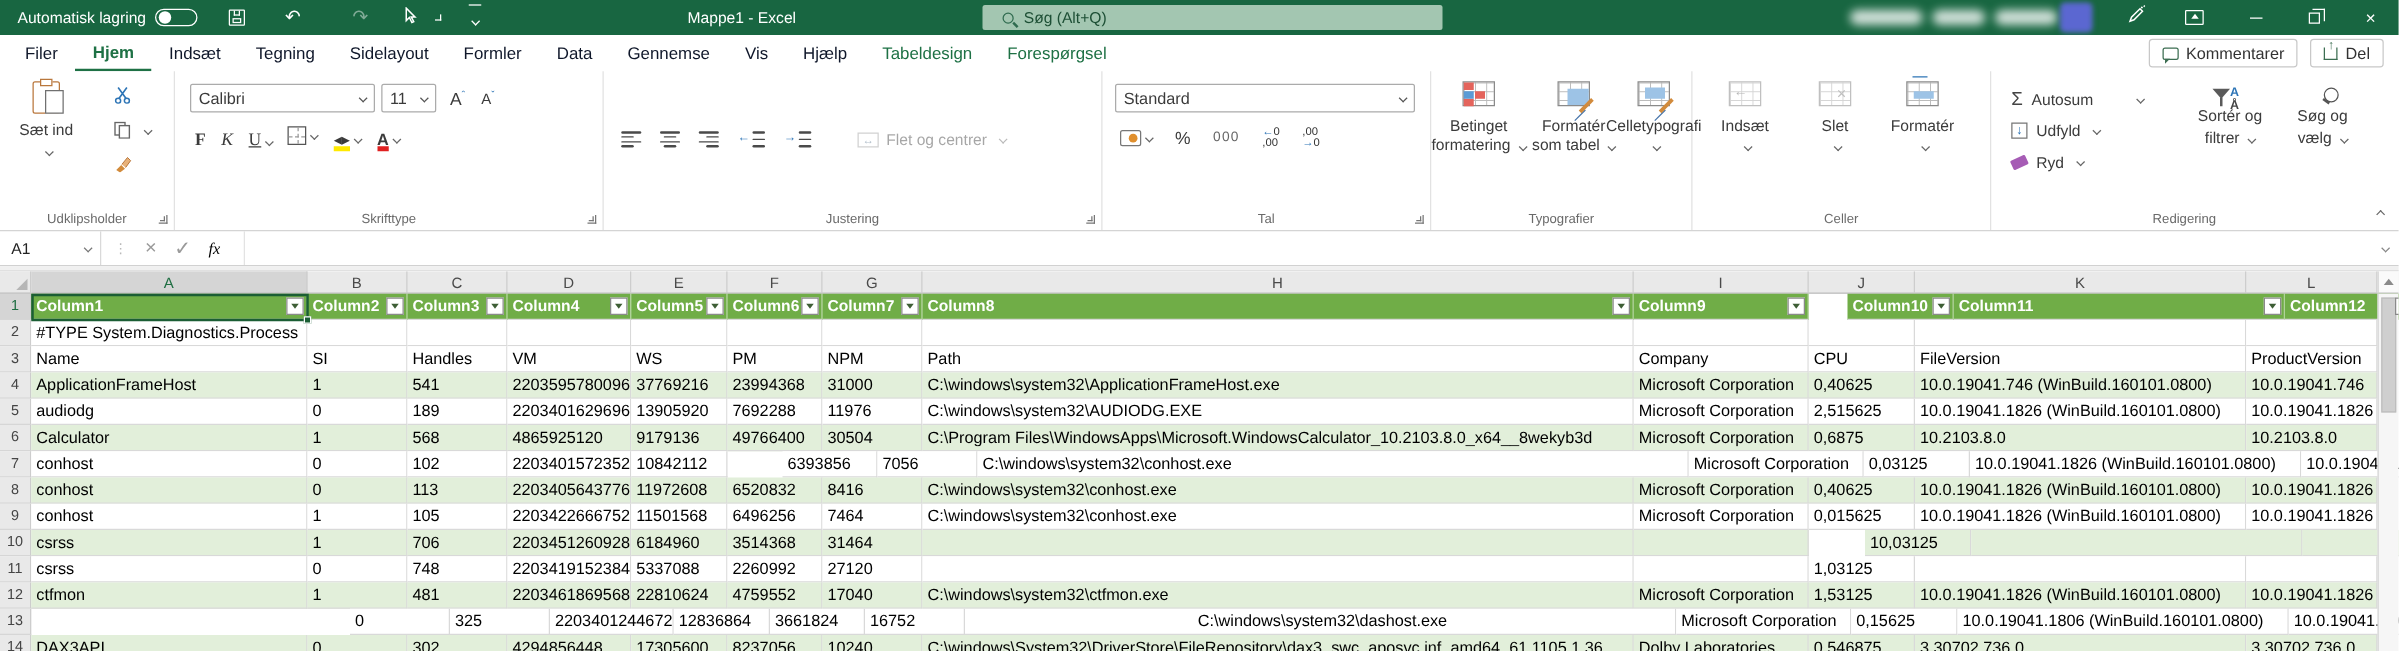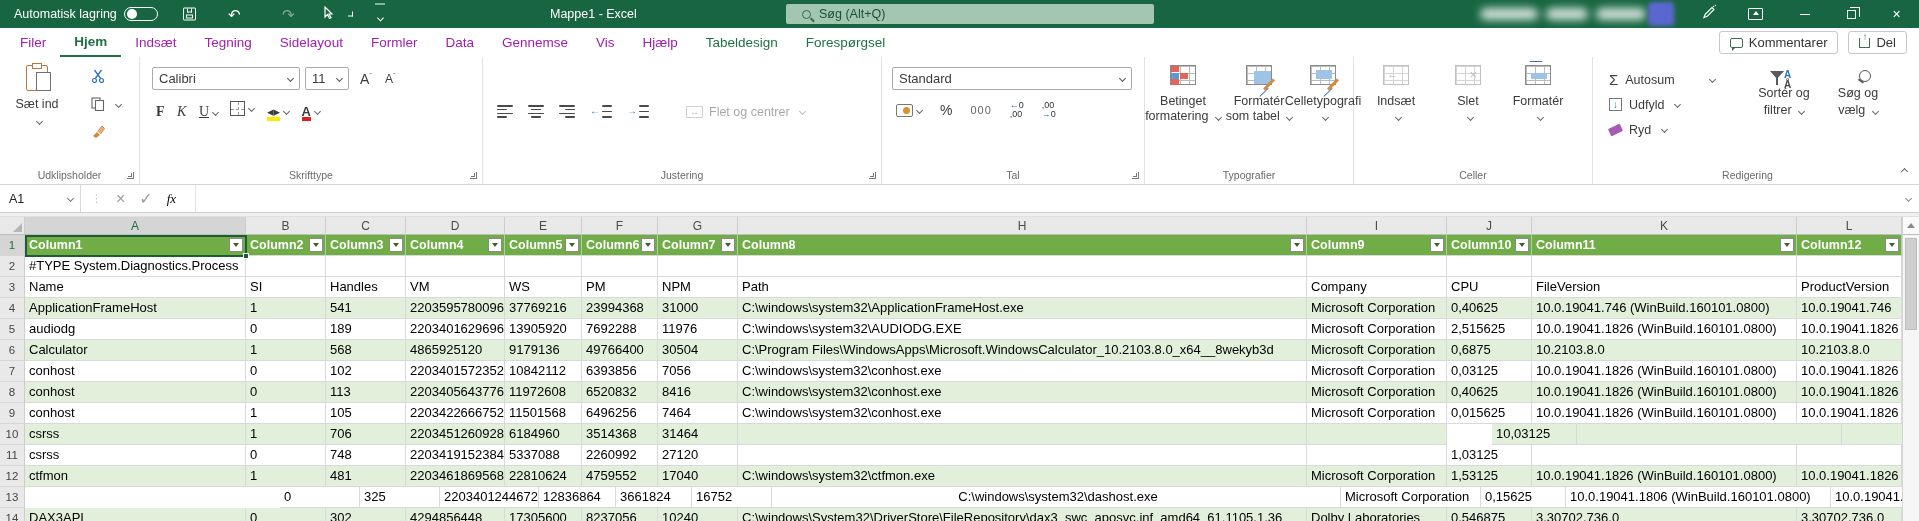--- a/index.html
+++ b/index.html
@@ -33,21 +33,21 @@
   .tb-ribopt { left:1748px; width:15px; height:12px; border:1.3px solid #fff; border-radius:1px; text-align:center; }
   .tb-ribopt::after { content:""; position:absolute; left:4px; top:2px; border-left:3px solid transparent; border-right:3px solid transparent; border-bottom:4px solid #fff; }
   .winbtn { position:absolute; top:0; height:28px; width:45px; display:flex; align-items:center; justify-content:center; color:#fff; font-size:14px; }
   .win-min { left:1782px; } .win-rest { left:1829px; } .win-close { left:1874px; }
   .win-min i { width:10px; border-top:1.3px solid #fff; }
   .win-rest i { position:relative; width:9px; height:9px; border:1.2px solid #fff; background:#186641; }
   .win-rest i::before { content:""; position:absolute; left:2px; top:-4px; width:9px; height:9px; border:1.2px solid #fff; border-bottom:none; border-left:none; }
 
   
   .tabrow { position:relative; height:29px; background:#fff; display:flex; align-items:stretch; padding-left:6px; }
-  .tab { padding:0 14px; display:flex; align-items:center; font-size:13.5px; color:#a21caf; cursor:default; }
+  .tab { padding:0 14px; display:flex; align-items:center; font-size:13.5px; color:#0f172a; cursor:default; }
   .tab.active { color:#1e7145; border-bottom:2.5px solid #1e7145; font-weight:700; }
   .tab.contextual { color:#1e7145; }
   .actionbtns { position:absolute; right:12px; top:3px; display:flex; gap:10px;margin-left:22px; }
   .actbtn { height:23px; border:1px solid #c8c8c8; border-radius:3px; background:#fff; display:flex; align-items:center; gap:6px; padding:0 10px; font-size:13px; color:#333; }
   .ic-bubble { position:relative; width:13px; height:10px; border:1.3px solid #3c6e52; border-radius:2px; }
   .ic-bubble::after { content:""; position:absolute; left:1px; bottom:-4px; border-left:4px solid #3c6e52; border-bottom:4px solid transparent; }
   .ic-share { position:relative; width:11px; height:10px; border:1.3px solid #3c6e52; border-top:none; }
   .ic-share::after { content:"↑"; position:absolute; left:2px; top:-7px; font-size:10px; color:#3c6e52; }
 
   
@@ -540,21 +540,21 @@
         <div class="filterbtn">
           <i></i>
         </div>
       </div>
       <div class="cell thead" style="width: 140px;">
         <span class="txt">Column9</span>
         <div class="filterbtn">
           <i></i>
         </div>
       </div>
-      <div class="cell thead" style="width: 85px;">
+      <div class="cell thead" style="width: 85px; margin-left: 31px;">
         <span class="txt">Column10</span>
         <div class="filterbtn">
           <i></i>
         </div>
       </div>
       <div class="cell thead" style="width: 265px;">
         <span class="txt">Column11</span>
         <div class="filterbtn">
           <i></i>
         </div>
@@ -771,21 +771,21 @@
       </div>
       <div class="cell" style="width: 80px;">
         <span class="txt">102</span>
       </div>
       <div class="cell" style="width: 99px;">
         <span class="txt">2203401572352</span>
       </div>
       <div class="cell" style="width: 77px;">
         <span class="txt">10842112</span>
       </div>
-      <div class="cell" style="width: 76px;">
+      <div class="cell" style="width: 76px; margin-left: 44px;">
         <span class="txt">6393856</span>
       </div>
       <div class="cell" style="width: 80px;">
         <span class="txt">7056</span>
       </div>
       <div class="cell" style="width: 569px;">
         <span class="txt">C:\windows\system32\conhost.exe</span>
       </div>
       <div class="cell" style="width: 140px;">
         <span class="txt">Microsoft Corporation</span>

